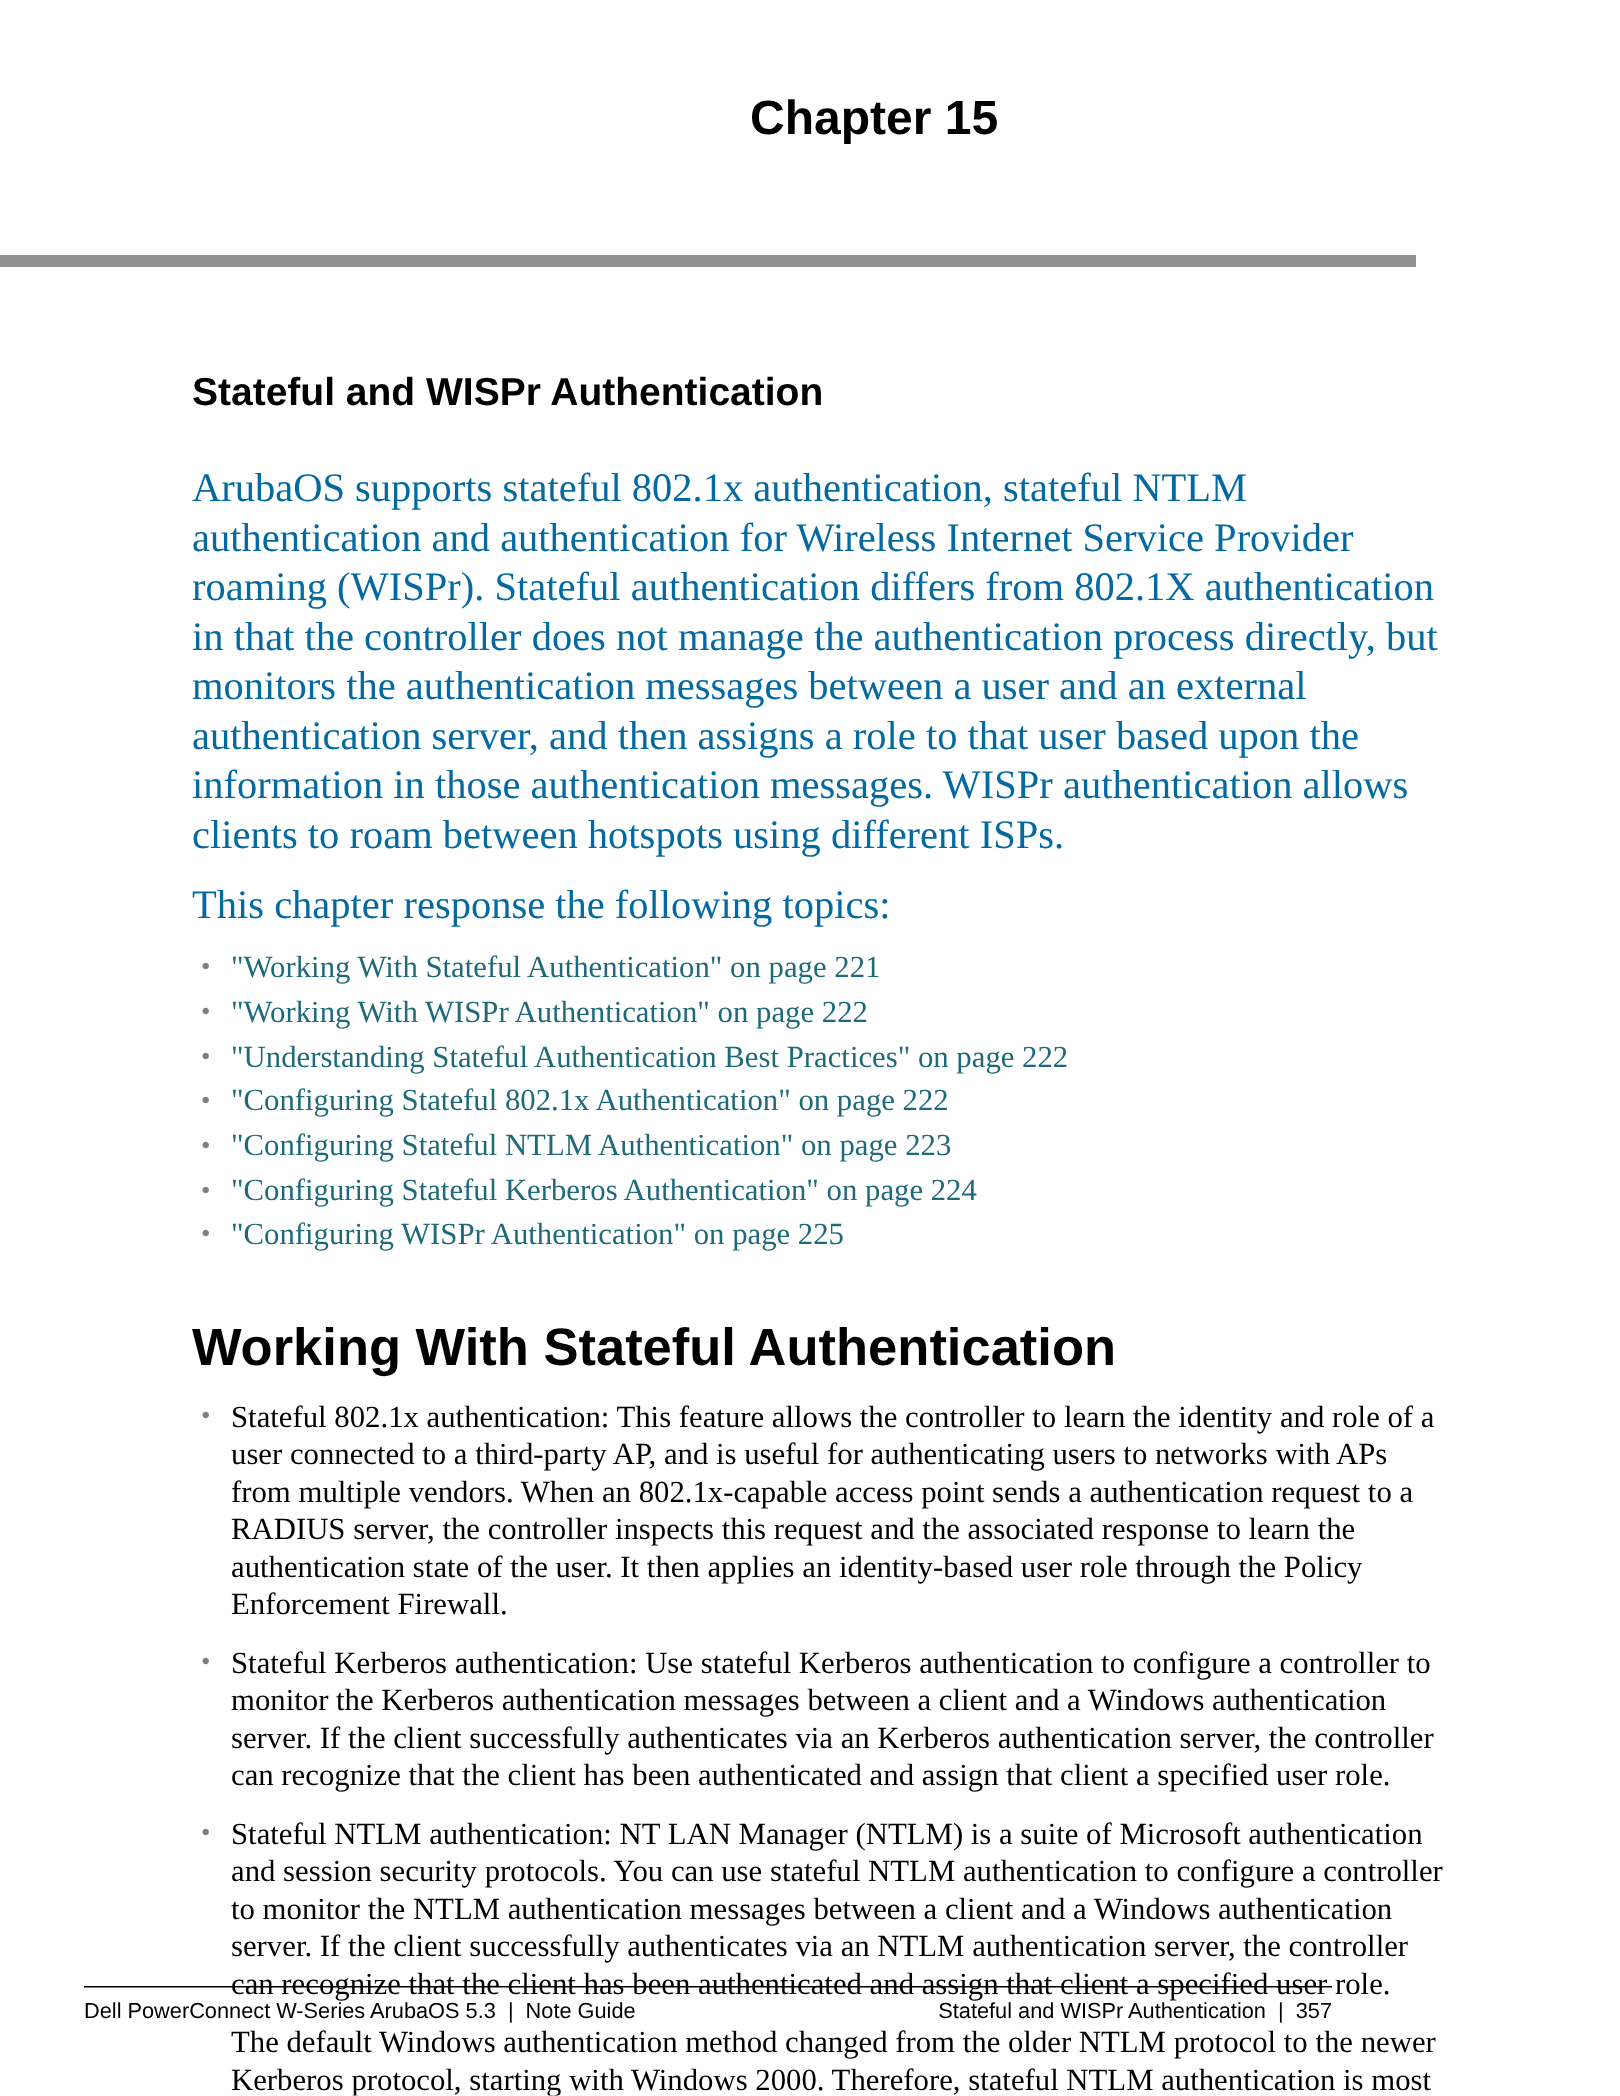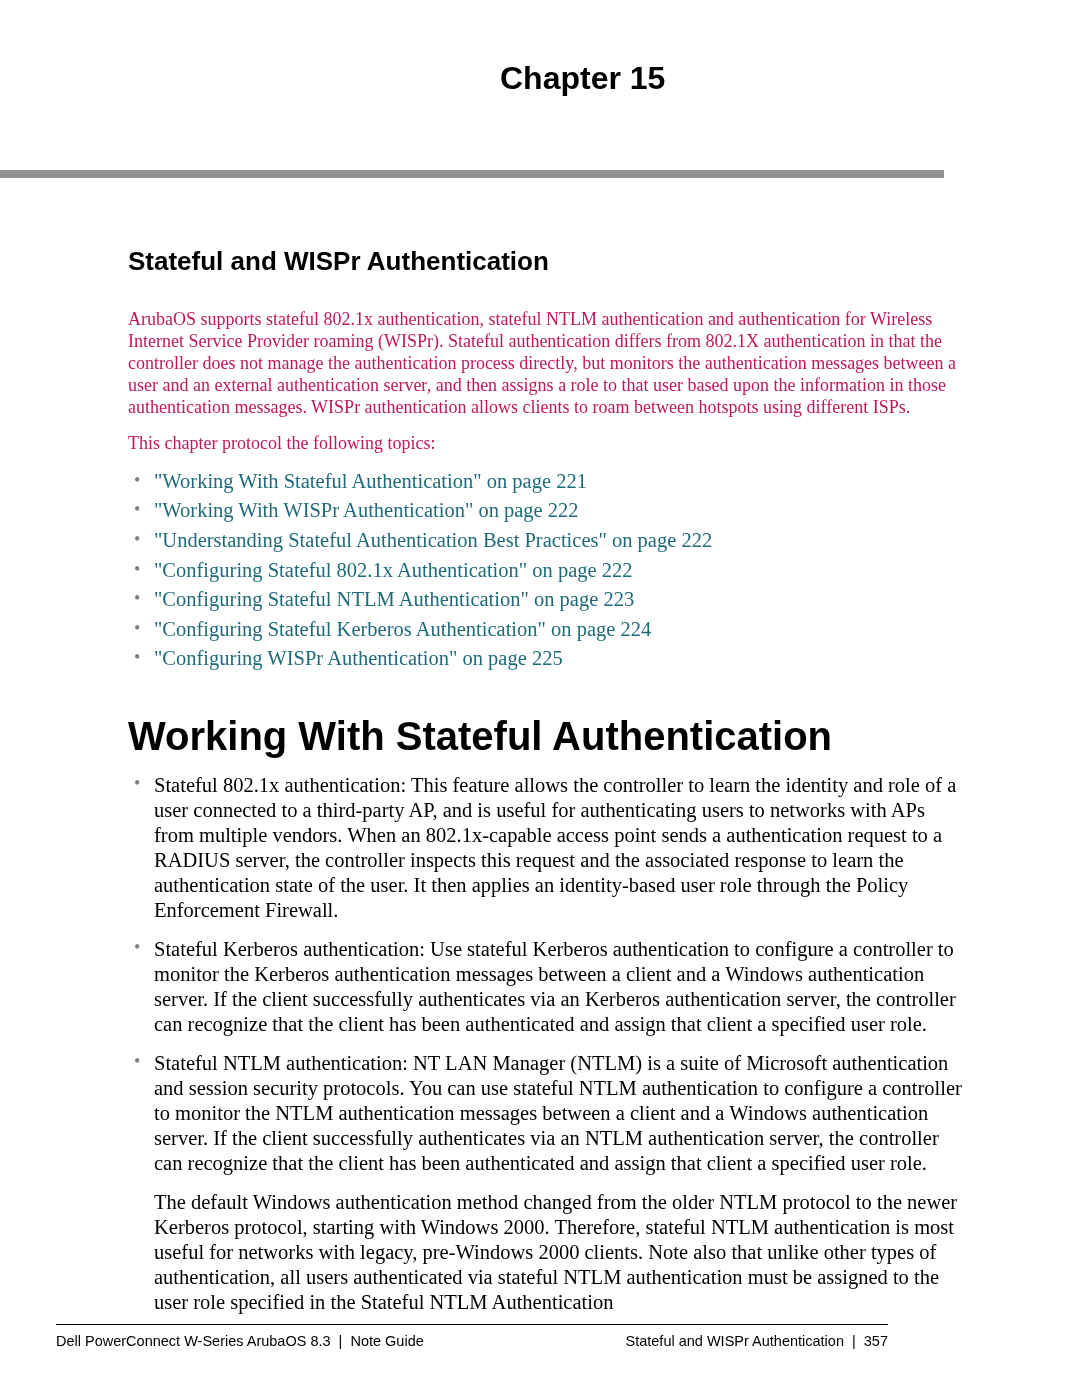--- a/index.html
+++ b/index.html
@@ -46,29 +46,29 @@
   .h2 {
     font-family: "Arial Narrow", Arial, Helvetica, sans-serif;
     font-weight: 700;
     font-size: 26px;
     margin: 0 0 32px 0;
     color: #000;
   }
   .h1 {
     font-family: "Arial Narrow", Arial, Helvetica, sans-serif;
     font-weight: 700;
-    font-size: 40px;
+    font-size: 35px;
     margin: 42px 0 14px 0;
     color: #000;
   }
   .para {
-    font-size: 18px;
+    font-size: 27px;
     line-height: 1.22;
     margin: 0 0 14px 0;
-    color: #be185d;
+    color: #0369a1;
   }
   ul.toc {
     list-style: none;
     padding: 0;
     margin: 6px 0 0 0;
   }
   ul.toc li {
     padding-left: 26px;
     position: relative;
     font-size: 20.5px;
@@ -140,21 +140,21 @@
   <div class="chapter-head">Chapter 15</div>
 
   <div class="big-rule"></div>
 
   <div class="content">
 
     <div class="h2">Stateful and WISPr Authentication</div>
 
     <p class="para">ArubaOS supports stateful 802.1x authentication, stateful NTLM authentication and authentication for Wireless Internet Service Provider roaming (WISPr). Stateful authentication differs from 802.1X authentication in that the controller does not manage the authentication process directly, but monitors the authentication messages between a user and an external authentication server, and then assigns a role to that user based upon the information in those authentication messages. WISPr authentication allows clients to roam between hotspots using different ISPs.</p>
 
-    <p class="para">This chapter protocol the following topics:</p>
+    <p class="para">This chapter response the following topics:</p>
 
     <ul class="toc">
       <li><a>"Working With Stateful Authentication" on page 221</a></li>
       <li><a>"Working With WISPr Authentication" on page 222</a></li>
       <li><a>"Understanding Stateful Authentication Best Practices" on page 222</a></li>
       <li><a>"Configuring Stateful 802.1x Authentication" on page 222</a></li>
       <li><a>"Configuring Stateful NTLM Authentication" on page 223</a></li>
       <li><a>"Configuring Stateful Kerberos Authentication" on page 224</a></li>
       <li><a>"Configuring WISPr Authentication" on page 225</a></li>
     </ul>
@@ -174,21 +174,21 @@
         <span class="extra">The default Windows authentication method changed from the older NTLM protocol to the newer Kerberos protocol, starting with Windows 2000. Therefore, stateful NTLM authentication is most useful for networks with legacy, pre-Windows 2000 clients. Note also that unlike other types of authentication, all users authenticated via stateful NTLM authentication must be assigned to the user role specified in the Stateful NTLM Authentication</span>
       </li>
     </ul>
 
   </div>
 
   <div class="footer">
     <hr class="footer-rule">
     <div class="footer-row">
       <div>
-        <span>Dell PowerConnect W-Series ArubaOS 8.3</span>
+        <span>Dell PowerConnect W-Series ArubaOS 5.3</span>
         <span class="sep">|</span>
         <span>Note Guide</span>
       </div>
       <div>
         <span>Stateful and WISPr Authentication</span>
         <span class="sep">|</span>
         <span>357</span>
       </div>
     </div>
   </div>

